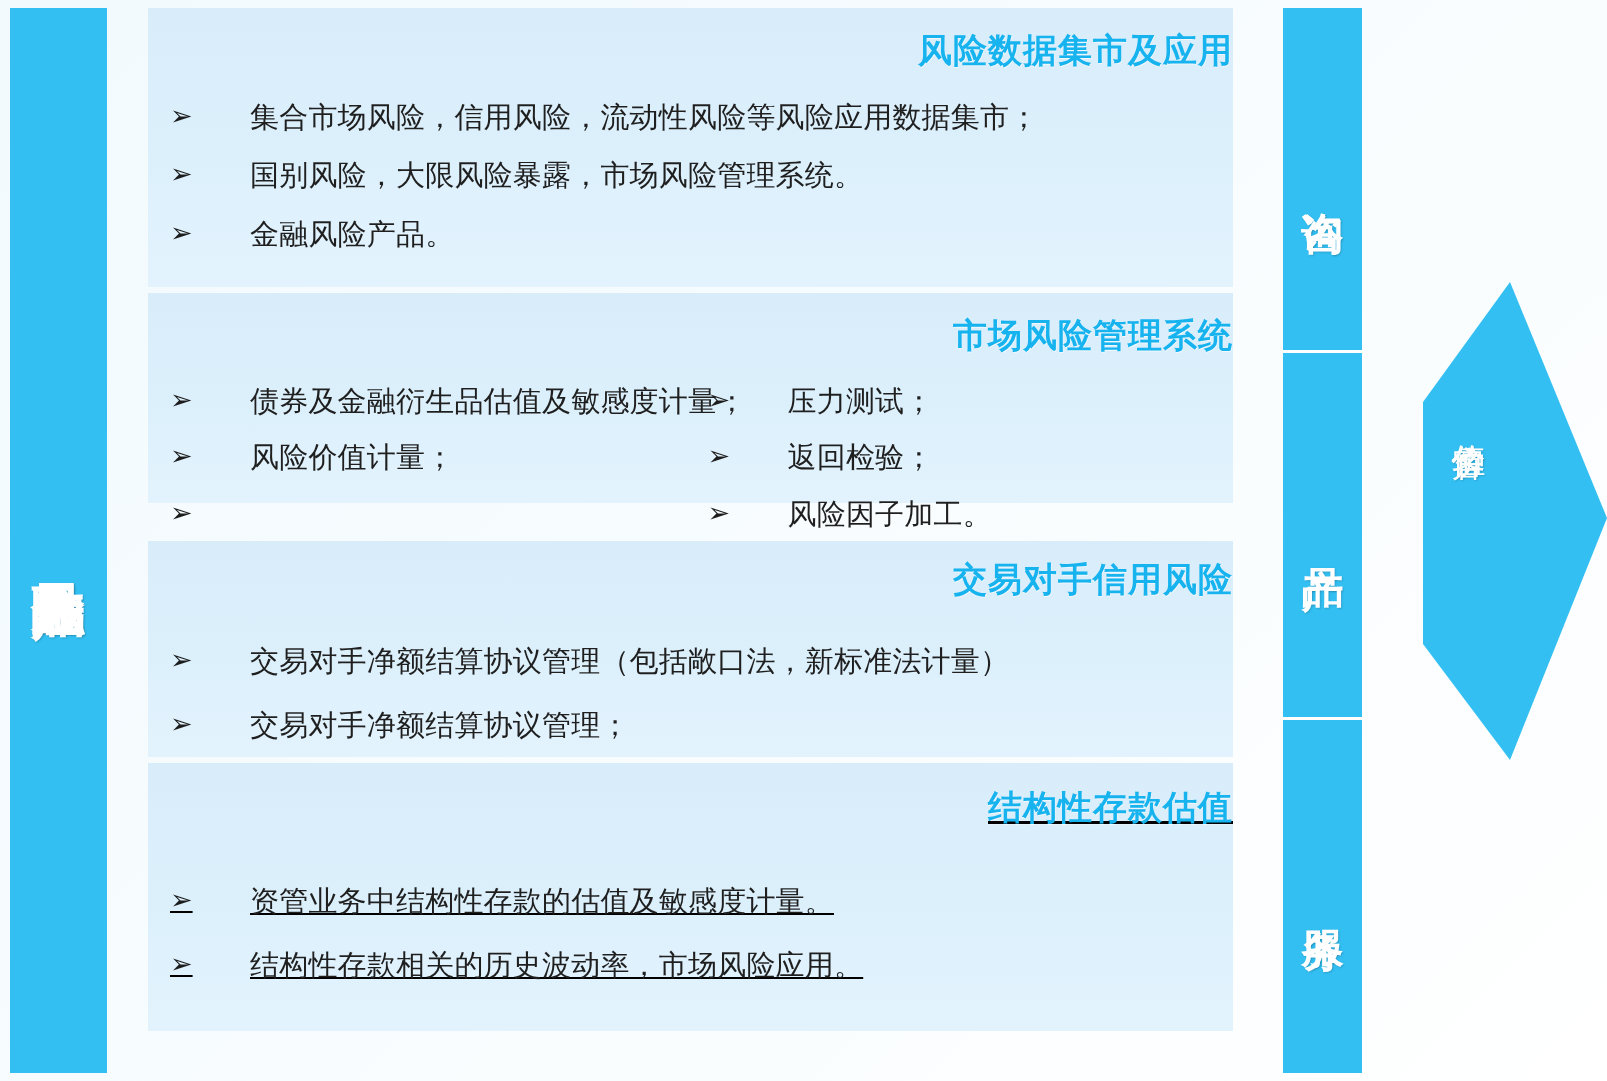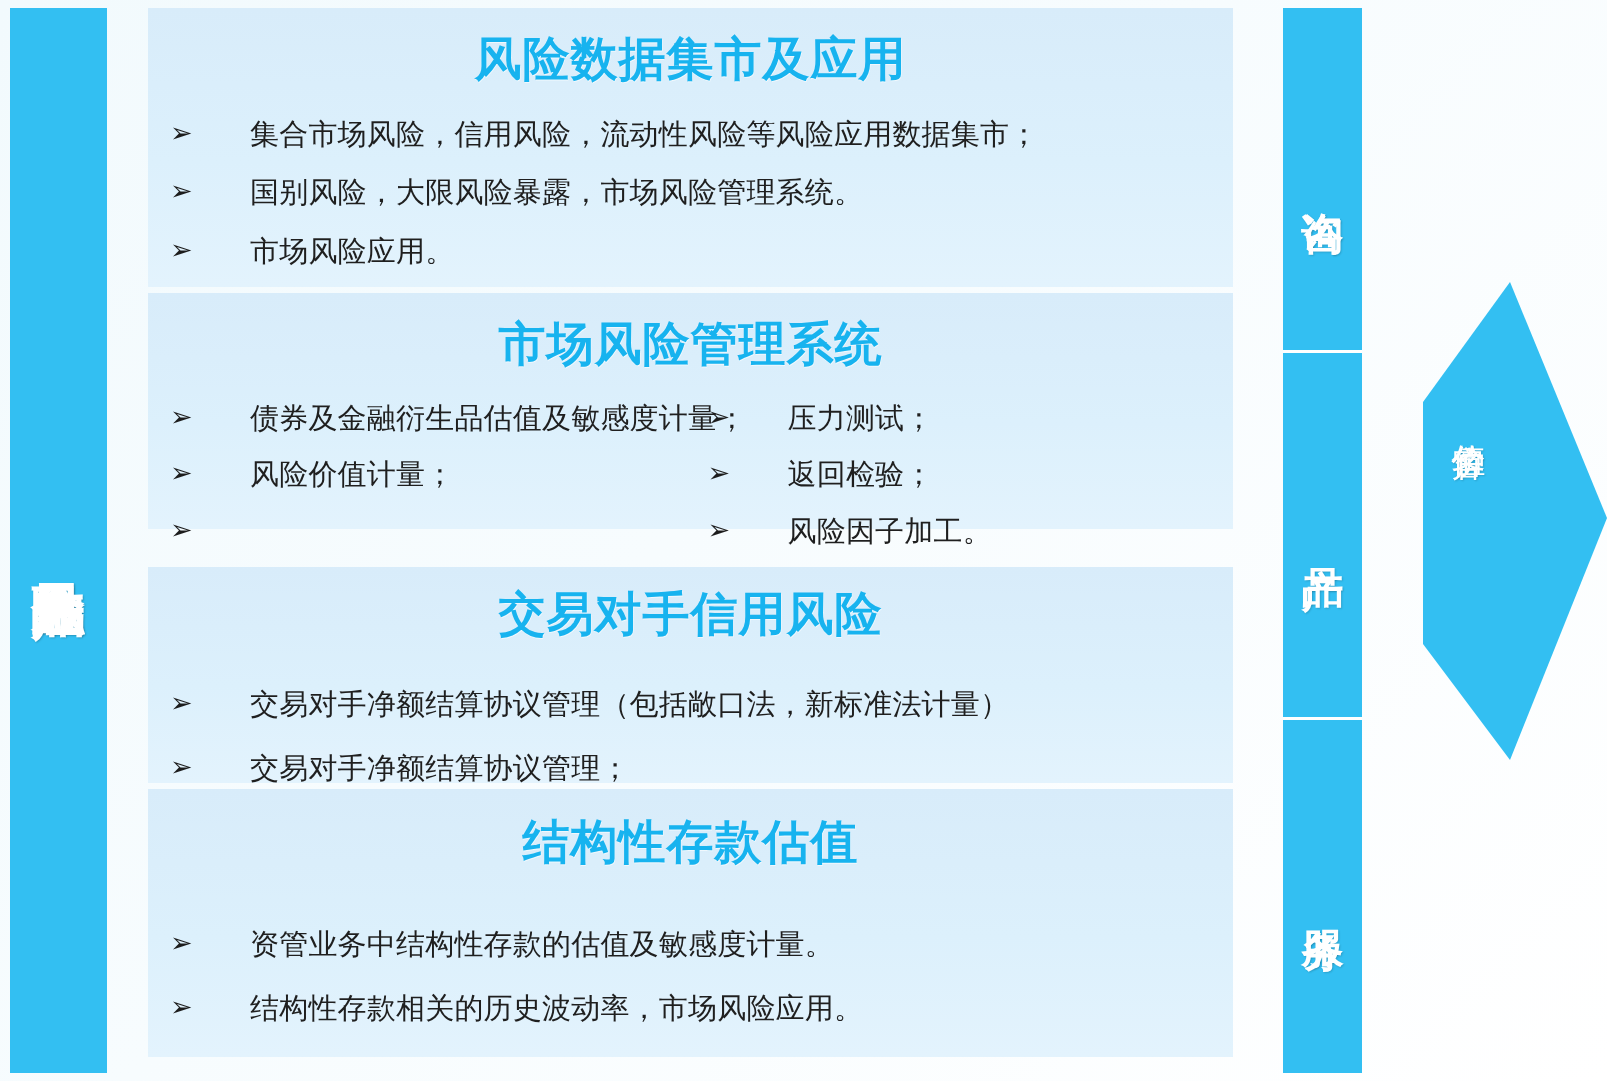--- a/index.html
+++ b/index.html
@@ -56,23 +56,23 @@
   }
   .panel {
     background: #d9ecfb;
     background: linear-gradient(180deg, #d8ecfa 0%, #dcf0fc 55%, #e3f3fd 100%);
     margin-bottom: 6px;
     padding: 0 0 14px 0;
     box-sizing: border-box;
   }
   .panel-title {
     color: #17b3ef;
-    font-size: 47px;
+    font-size: 34px;
     font-weight: bold;
-    text-align: center;
+    text-align: right;
     letter-spacing: 1px;
     padding-top: 20px;
     padding-bottom: 14px;
     text-shadow: 0.5px 0.5px 0 rgba(255,255,255,0.6);
   }
   .bullets {
     padding: 0 0 0 10px;
   }
   .bullets.two-col {
     display: flex;
@@ -100,23 +100,23 @@
     color: #1f1f1f;
     font-size: 29px;
     line-height: 1.25;
     letter-spacing: 0.2px;
     white-space: nowrap;
     text-align: right;
   }
 
   
   #panel-0 { height: 279px; }
-  #panel-1 { height: 236px; }
+  #panel-1 { height: 210px; }
   #panel-2 { height: 216px; }
-  #panel-3 { height: 268px; }
+  #panel-3 { height: 268px; text-decoration: underline; }
 
   #panel-0 .bullet-row { padding: 11px 0; }
   #panel-1 .bullet-row { padding: 10px 0; }
   #panel-2 .bullet-row { padding: 14px 0; }
   #panel-3 .bullet-row { padding: 14px 0; }
 
   #panel-2 .panel-title { padding-top: 16px; padding-bottom: 26px; margin-top: 38px; }
   #panel-3 .panel-title { padding-top: 22px; padding-bottom: 38px; }
 
   
@@ -192,21 +192,21 @@
         <div class="bullet-row">
           <span class="bullet-marker">➢</span>
           <span class="bullet-text">集合市场风险，信用风险，流动性风险等风险应用数据集市；</span>
         </div>
         <div class="bullet-row">
           <span class="bullet-marker">➢</span>
           <span class="bullet-text">国别风险，大限风险暴露，市场风险管理系统。</span>
         </div>
         <div class="bullet-row">
           <span class="bullet-marker">➢</span>
-          <span class="bullet-text">市场风险应用。</span>
+          <span class="bullet-text">金融风险产品。</span>
         </div>
       </div>
     </div>
 
     <div class="panel" id="panel-1">
       <div class="panel-title">市场风险管理系统</div>
       <div class="bullets two-col">
         <div class="col">
           <div class="bullet-row">
             <span class="bullet-marker">➢</span>

